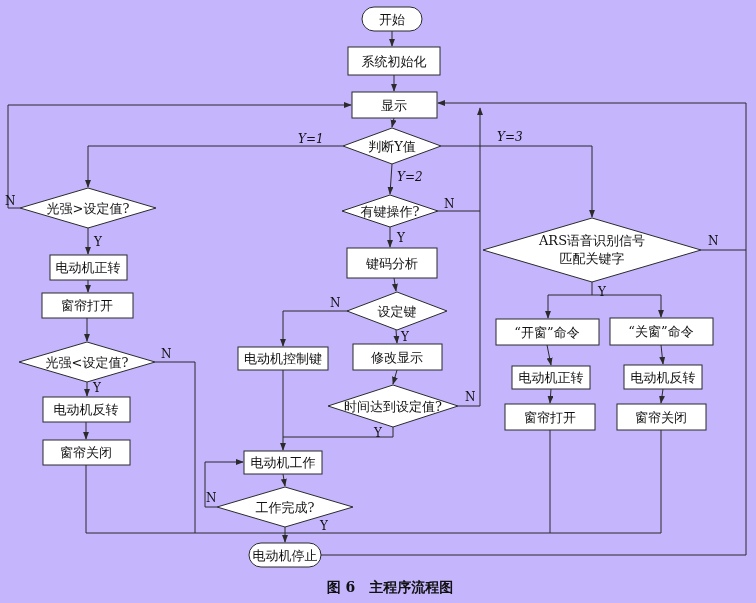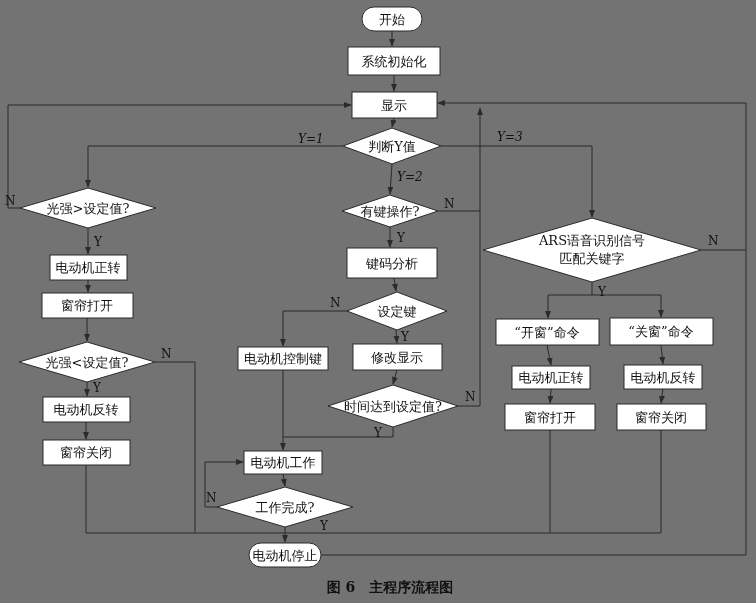--- a/index.html
+++ b/index.html
@@ -1,19 +1,19 @@
 <!DOCTYPE html>
 <html><head>
 <meta charset="utf-8">
 <style>
   html,body{margin:0;padding:0;background:#ffffff;}
   .figure{
     position:relative;
     width:756px;height:603px;
-    background:#737373;
+    background:#c4b5fd;
     font-family:"DejaVu Serif", serif;
   }
   svg{display:block;}
   .shape{fill:#ffffff;stroke:#2b2b2b;stroke-width:1;}
   .edge{fill:none;stroke:#2b2b2b;stroke-width:1;}
   .node-text{
     font-family:"DejaVu Serif", serif;
     font-size:13px;fill:#111;text-anchor:middle;
   }
   .edge-label{

